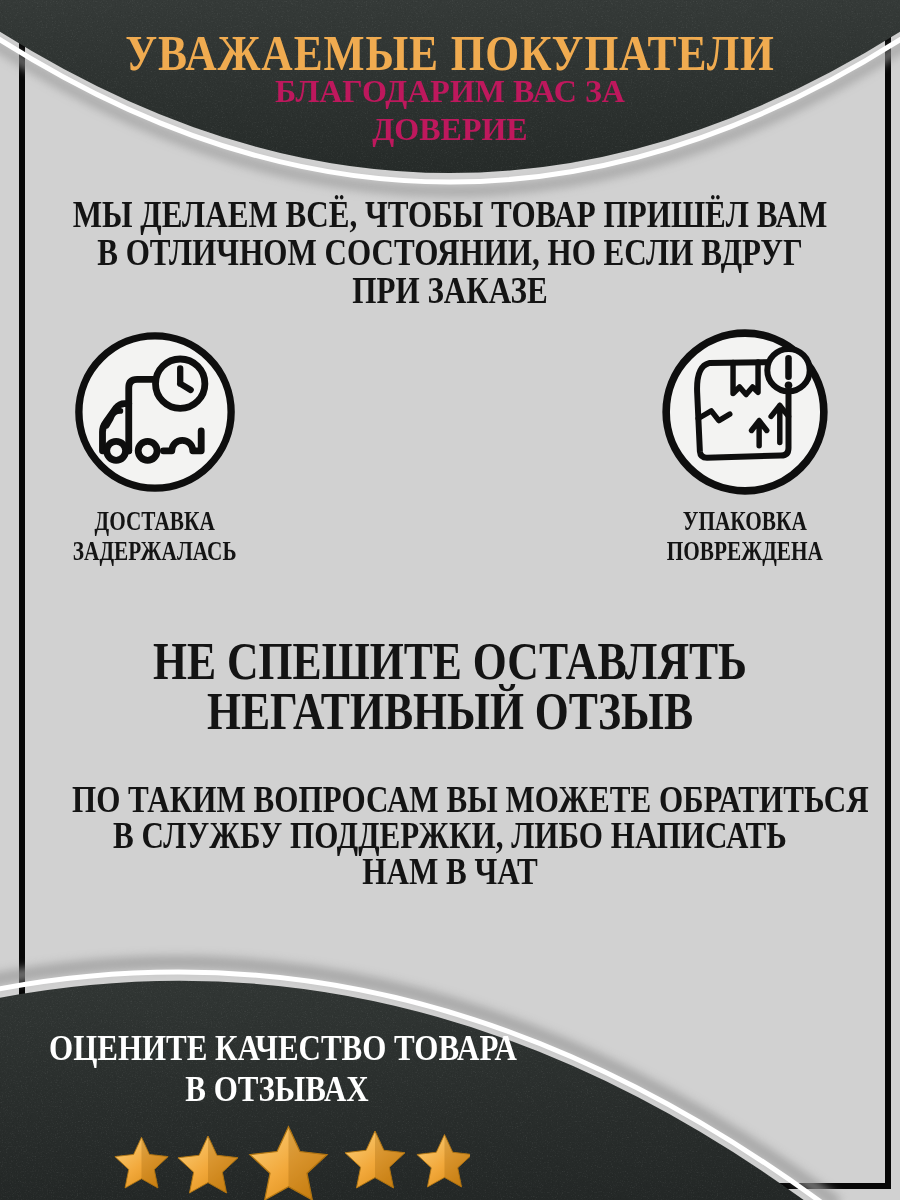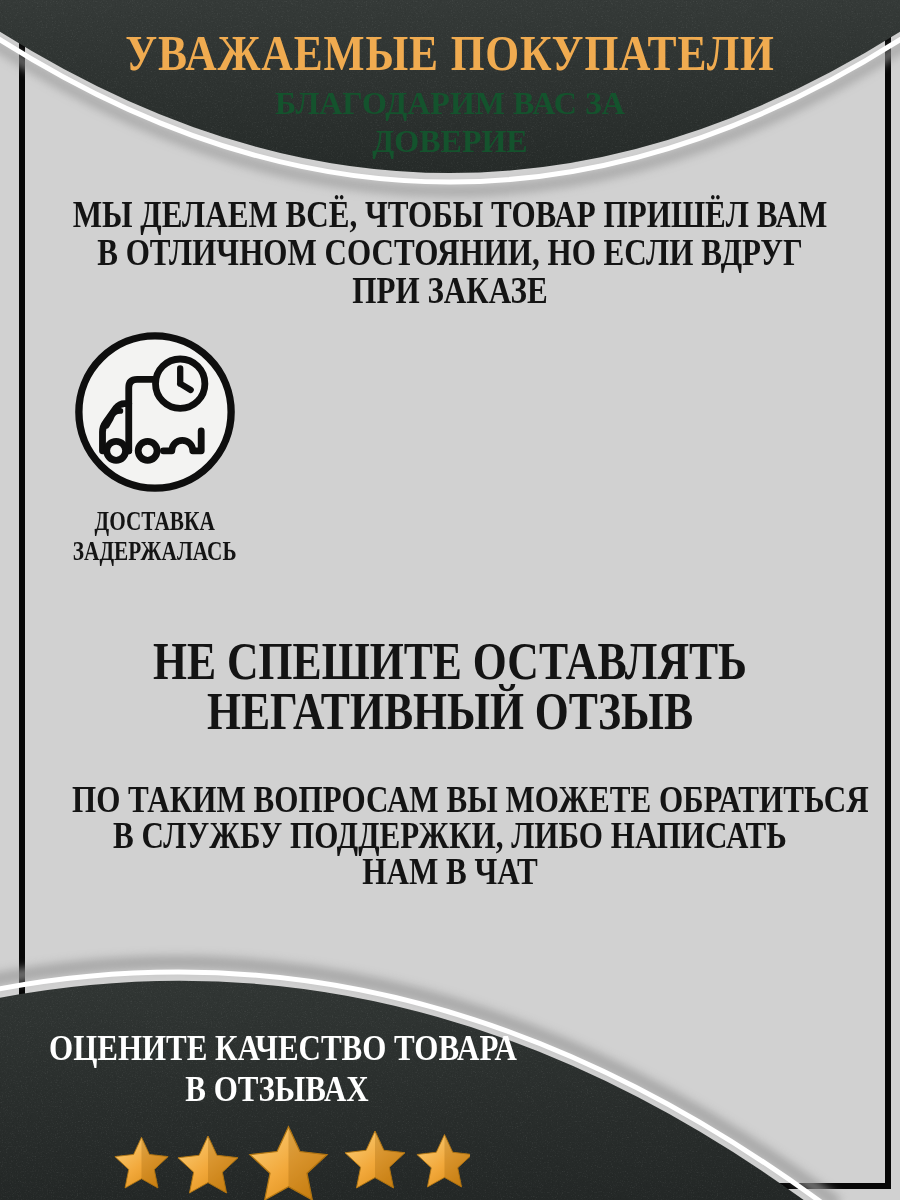--- a/index.html
+++ b/index.html
@@ -2,21 +2,21 @@
 <html><head>
 <meta charset="utf-8">
 <style>
   html,body{margin:0;padding:0;}
   body{width:900px;height:1200px;background:#d1d1d1;font-family:"Liberation Serif","DejaVu Serif",serif;}
   .stage{position:relative;width:900px;height:1200px;overflow:hidden;}
   .bg{position:absolute;left:0;top:0;z-index:1;}
   .layer{position:absolute;z-index:3;}
   .txt{font-weight:700;color:#141414;text-align:center;white-space:pre;transform-origin:50% 50%;}
   .hdr-title{left:0;right:0;top:24px;font-size:50px;color:#f0ab50;letter-spacing:1px;transform:scaleX(.87);}
-  .hdr-sub{left:0;right:0;top:84px;font-size:32px;line-height:38px;color:#14532d;}
+  .hdr-sub{left:0;right:0;top:72px;font-size:32px;line-height:38px;color:#be185d;}
   .intro{left:0;right:0;top:196px;font-size:37px;line-height:38px;transform:scaleX(.84);}
   .issues{left:30px;right:30px;top:322px;display:flex;justify-content:space-between;}
   .issue-col{display:flex;flex-direction:column;align-items:center;}
   .col-1{width:250px;}  .col-2{width:280px;}  .col-3{width:250px;}
   .icon-wrap{height:180px;display:flex;align-items:center;justify-content:center;}
   .issue-label{margin-top:4px;font-weight:700;font-size:28px;line-height:30px;color:#141414;text-align:center;white-space:pre;transform:scaleX(.76);transform-origin:50% 0;}
   .warn-title{left:0;right:0;top:637px;font-size:52px;line-height:50px;transform:scaleX(.84);}
   .warn-text{left:0;right:0;top:782px;font-size:37px;line-height:36px;transform:scaleX(.84);}
   .footer-text{left:12px;top:1028px;width:530px;font-size:36px;line-height:41px;color:#ffffff;transform:scaleX(.86);}
   .stars{left:100px;top:1104px;}
@@ -93,20 +93,37 @@
           <path d="M88,117 H96 M96,117 A10,10 0 0 1 116,117 M116,117 H124 V98" stroke-width="6.5"></path>
           <circle cx="104" cy="53" r="23.5" fill="#f3f3f2" stroke-width="6.5"></circle>
           <path d="M104,53 V38.5 M104,53 L114,59" stroke-width="6"></path>
         </svg>
       </div>
       <div class="issue-label">ДОСТАВКА
 ЗАДЕРЖАЛАСЬ</div>
     </div>
 
 
+    <div class="issue-col col-3">
+      <div class="icon-wrap">
+        <svg width="174" height="174" viewBox="0 0 160 160" fill="none" stroke="#0e0e0e" stroke-linecap="round" stroke-linejoin="round">
+          <circle cx="80" cy="80" r="72.5" fill="#f3f3f2" stroke-width="7"></circle>
+          <path d="M47,35 L113,34 Q120,34 120,41 L120,113 Q120,120 113,120 L45,122 Q39,122 38.5,116 L36,62 Q35,38 47,35 Z" stroke-width="5.5"></path>
+          <path d="M37,86 L49,79 L56,88 L66,82" stroke-width="5"></path>
+          <path d="M69,34.5 V63 L75,57 L81,64 L87,57 L92,62 V34" stroke-width="5"></path>
+          <path d="M93,111 V90 M93,88 L86,97 M93,88 L100,97" stroke-width="5"></path>
+          <path d="M112,108 V76 M112,74 L104,84 M112,74 L120,84" stroke-width="5"></path>
+          <circle cx="120" cy="41.5" r="19.5" fill="#f3f3f2" stroke-width="5.5"></circle>
+          <path d="M120,30.5 V47.5" stroke-width="6"></path>
+          <circle cx="120" cy="55.5" r="3.5" fill="#0e0e0e" stroke="none"></circle>
+        </svg>
+      </div>
+      <div class="issue-label">УПАКОВКА
+ПОВРЕЖДЕНА</div>
+    </div>
   </div>
 
   <div class="layer txt warn-title">НЕ СПЕШИТЕ ОСТАВЛЯТЬ
 НЕГАТИВНЫЙ ОТЗЫВ</div>
   <div class="layer txt warn-text">ПО ТАКИМ ВОПРОСАМ ВЫ МОЖЕТЕ ОБРАТИТЬСЯ
 В СЛУЖБУ ПОДДЕРЖКИ, ЛИБО НАПИСАТЬ
 НАМ В ЧАТ</div>
 
   <div class="layer txt footer-text">ОЦЕНИТЕ КАЧЕСТВО ТОВАРА
 В ОТЗЫВАХ</div>

